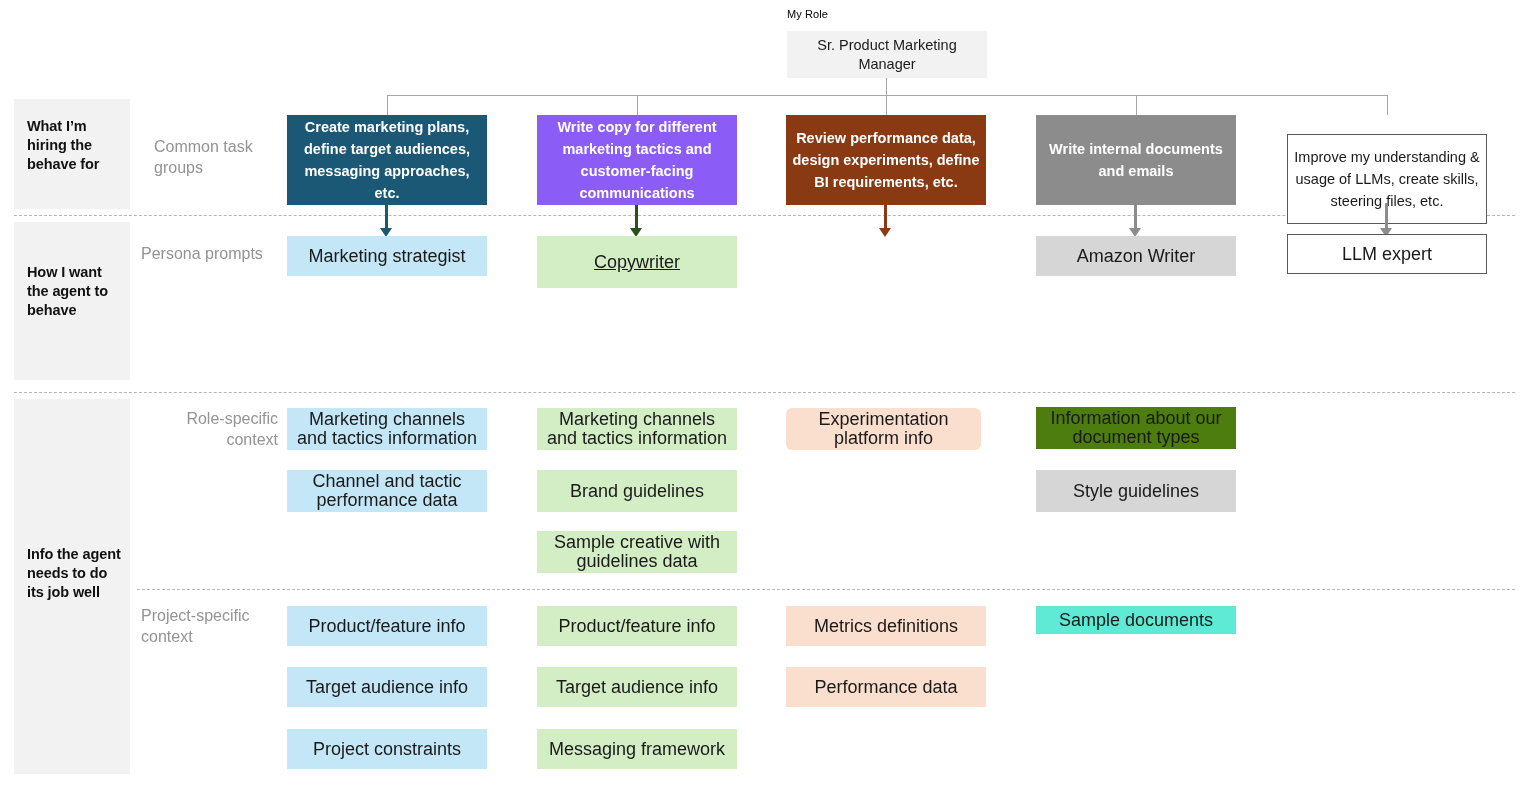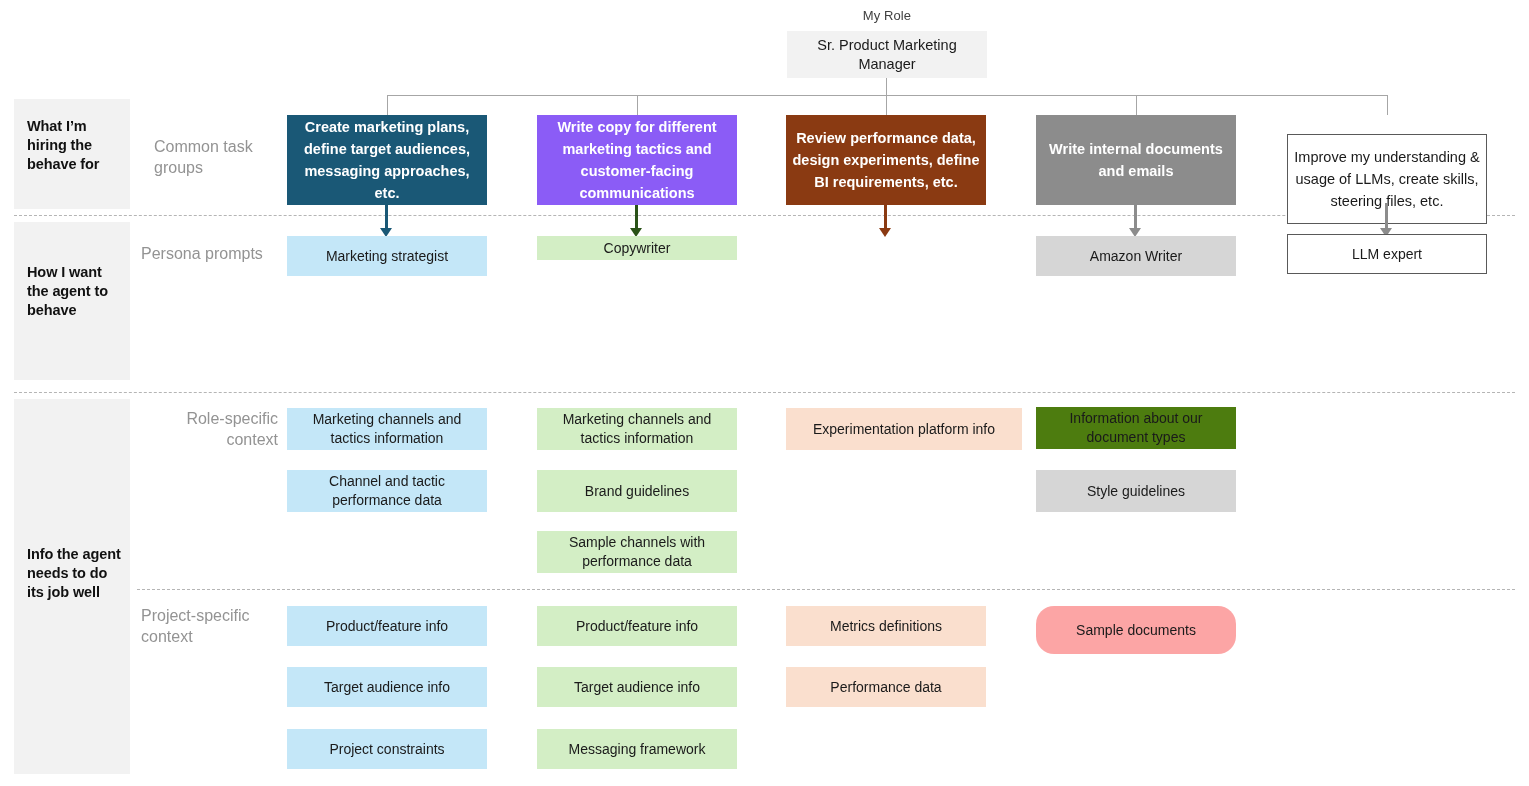--- a/index.html
+++ b/index.html
@@ -17,23 +17,22 @@
     height: 786px;
     background: #ffffff;
     overflow: hidden;
   }
 
   
   .abs { position: absolute; box-sizing: border-box; }
 
   
   .role-label {
-    font-size: 13px;
-    color: #404040;
-    text-align: center;
+    font-size: 11px;
+    color: #000000;
     letter-spacing: .1px;
   }
   .role-box {
     background: #f2f2f2;
     color: #1a1a1a;
     font-size: 14.5px;
     line-height: 19px;
     text-align: center;
     display: flex;
     align-items: center;
@@ -95,21 +94,21 @@
     border-left: 6px solid transparent;
     border-right: 6px solid transparent;
   }
 
   
   .chip {
     display: flex;
     align-items: center;
     justify-content: center;
     text-align: center;
-    font-size: 14px;
+    font-size: 18px;
     line-height: 19px;
     color: #1a1a1a;
     padding: 8px 6px;
   }
   .chip.outline {
     background: #ffffff;
     border: 1px solid #595959;
   }
 </style>
 </head>
@@ -170,45 +169,45 @@
   <div class="arrow-head" style="left:879px; top:228px; border-top:9px solid #8a3a12;"></div>
 
   <div class="arrow-stem" style="left:1134px; top:205px; height:24px; background:#8c8c8c;"></div>
   <div class="arrow-head" style="left:1129px; top:228px; border-top:9px solid #8c8c8c;"></div>
 
   <div class="arrow-stem" style="left:1385px; top:203px; height:26px; background:#8c8c8c;"></div>
   <div class="arrow-head" style="left:1380px; top:228px; border-top:9px solid #8c8c8c;"></div>
 
   <div class="abs chip" style="left:287px; top:236px; width:200px; height:40px; background:#c4e7f8;">Marketing strategist</div>
 
-  <div class="abs chip" style="left:537px; top:236px; width:200px; height:24px; background:#d3eec5;">Copywriter</div>
+  <div class="abs chip" style="left:537px; top:236px; width:200px; height:52px; background:#d3eec5;text-decoration:underline;">Copywriter</div>
 
 
   <div class="abs chip" style="left:1036px; top:236px; width:200px; height:40px; background:#d6d6d6;">Amazon Writer</div>
 
   <div class="abs chip outline" style="left:1287px; top:234px; width:200px; height:40px;">LLM expert</div>
 
   <div class="abs chip" style="left:287px; top:408px; width:200px; height:42px; background:#c4e7f8;">Marketing channels and tactics information</div>
   <div class="abs chip" style="left:287px; top:470px; width:200px; height:42px; background:#c4e7f8;">Channel and tactic performance data</div>
 
   <div class="abs chip" style="left:537px; top:408px; width:200px; height:42px; background:#d3eec5;">Marketing channels and tactics information</div>
   <div class="abs chip" style="left:537px; top:470px; width:200px; height:42px; background:#d3eec5;">Brand guidelines</div>
-  <div class="abs chip" style="left:537px; top:531px; width:200px; height:42px; background:#d3eec5;">Sample channels with performance data</div>
-
-  <div class="abs chip" style="left:786px; top:408px; width:236px; height:42px; background:#fadfce;">Experimentation platform info</div>
+  <div class="abs chip" style="left:537px; top:531px; width:200px; height:42px; background:#d3eec5;">Sample creative with guidelines data</div>
+
+  <div class="abs chip" style="left:786px; top:408px; width:195px; height:42px; background:#fadfce;border-radius:6px;">Experimentation platform info</div>
 
   <div class="abs chip" style="left:1036px; top:407px; width:200px; height:42px; background:#4d7c0f;">Information about our document types</div>
   <div class="abs chip" style="left:1036px; top:470px; width:200px; height:42px; background:#d6d6d6;">Style guidelines</div>
 
   <div class="abs chip" style="left:287px; top:606px; width:200px; height:40px; background:#c4e7f8;">Product/feature info</div>
   <div class="abs chip" style="left:287px; top:667px; width:200px; height:40px; background:#c4e7f8;">Target audience info</div>
   <div class="abs chip" style="left:287px; top:729px; width:200px; height:40px; background:#c4e7f8;">Project constraints</div>
 
   <div class="abs chip" style="left:537px; top:606px; width:200px; height:40px; background:#d3eec5;">Product/feature info</div>
   <div class="abs chip" style="left:537px; top:667px; width:200px; height:40px; background:#d3eec5;">Target audience info</div>
   <div class="abs chip" style="left:537px; top:729px; width:200px; height:40px; background:#d3eec5;">Messaging framework</div>
 
   <div class="abs chip" style="left:786px; top:606px; width:200px; height:40px; background:#fadfce;">Metrics definitions</div>
   <div class="abs chip" style="left:786px; top:667px; width:200px; height:40px; background:#fadfce;">Performance data</div>
 
-  <div class="abs chip" style="left:1036px; top:606px; width:200px; height:48px; background:#fca5a5;border-radius:18px;">Sample documents</div>
+  <div class="abs chip" style="left:1036px; top:606px; width:200px; height:28px; background:#5eead4;">Sample documents</div>
 
 </div>
 
 </body></html>

